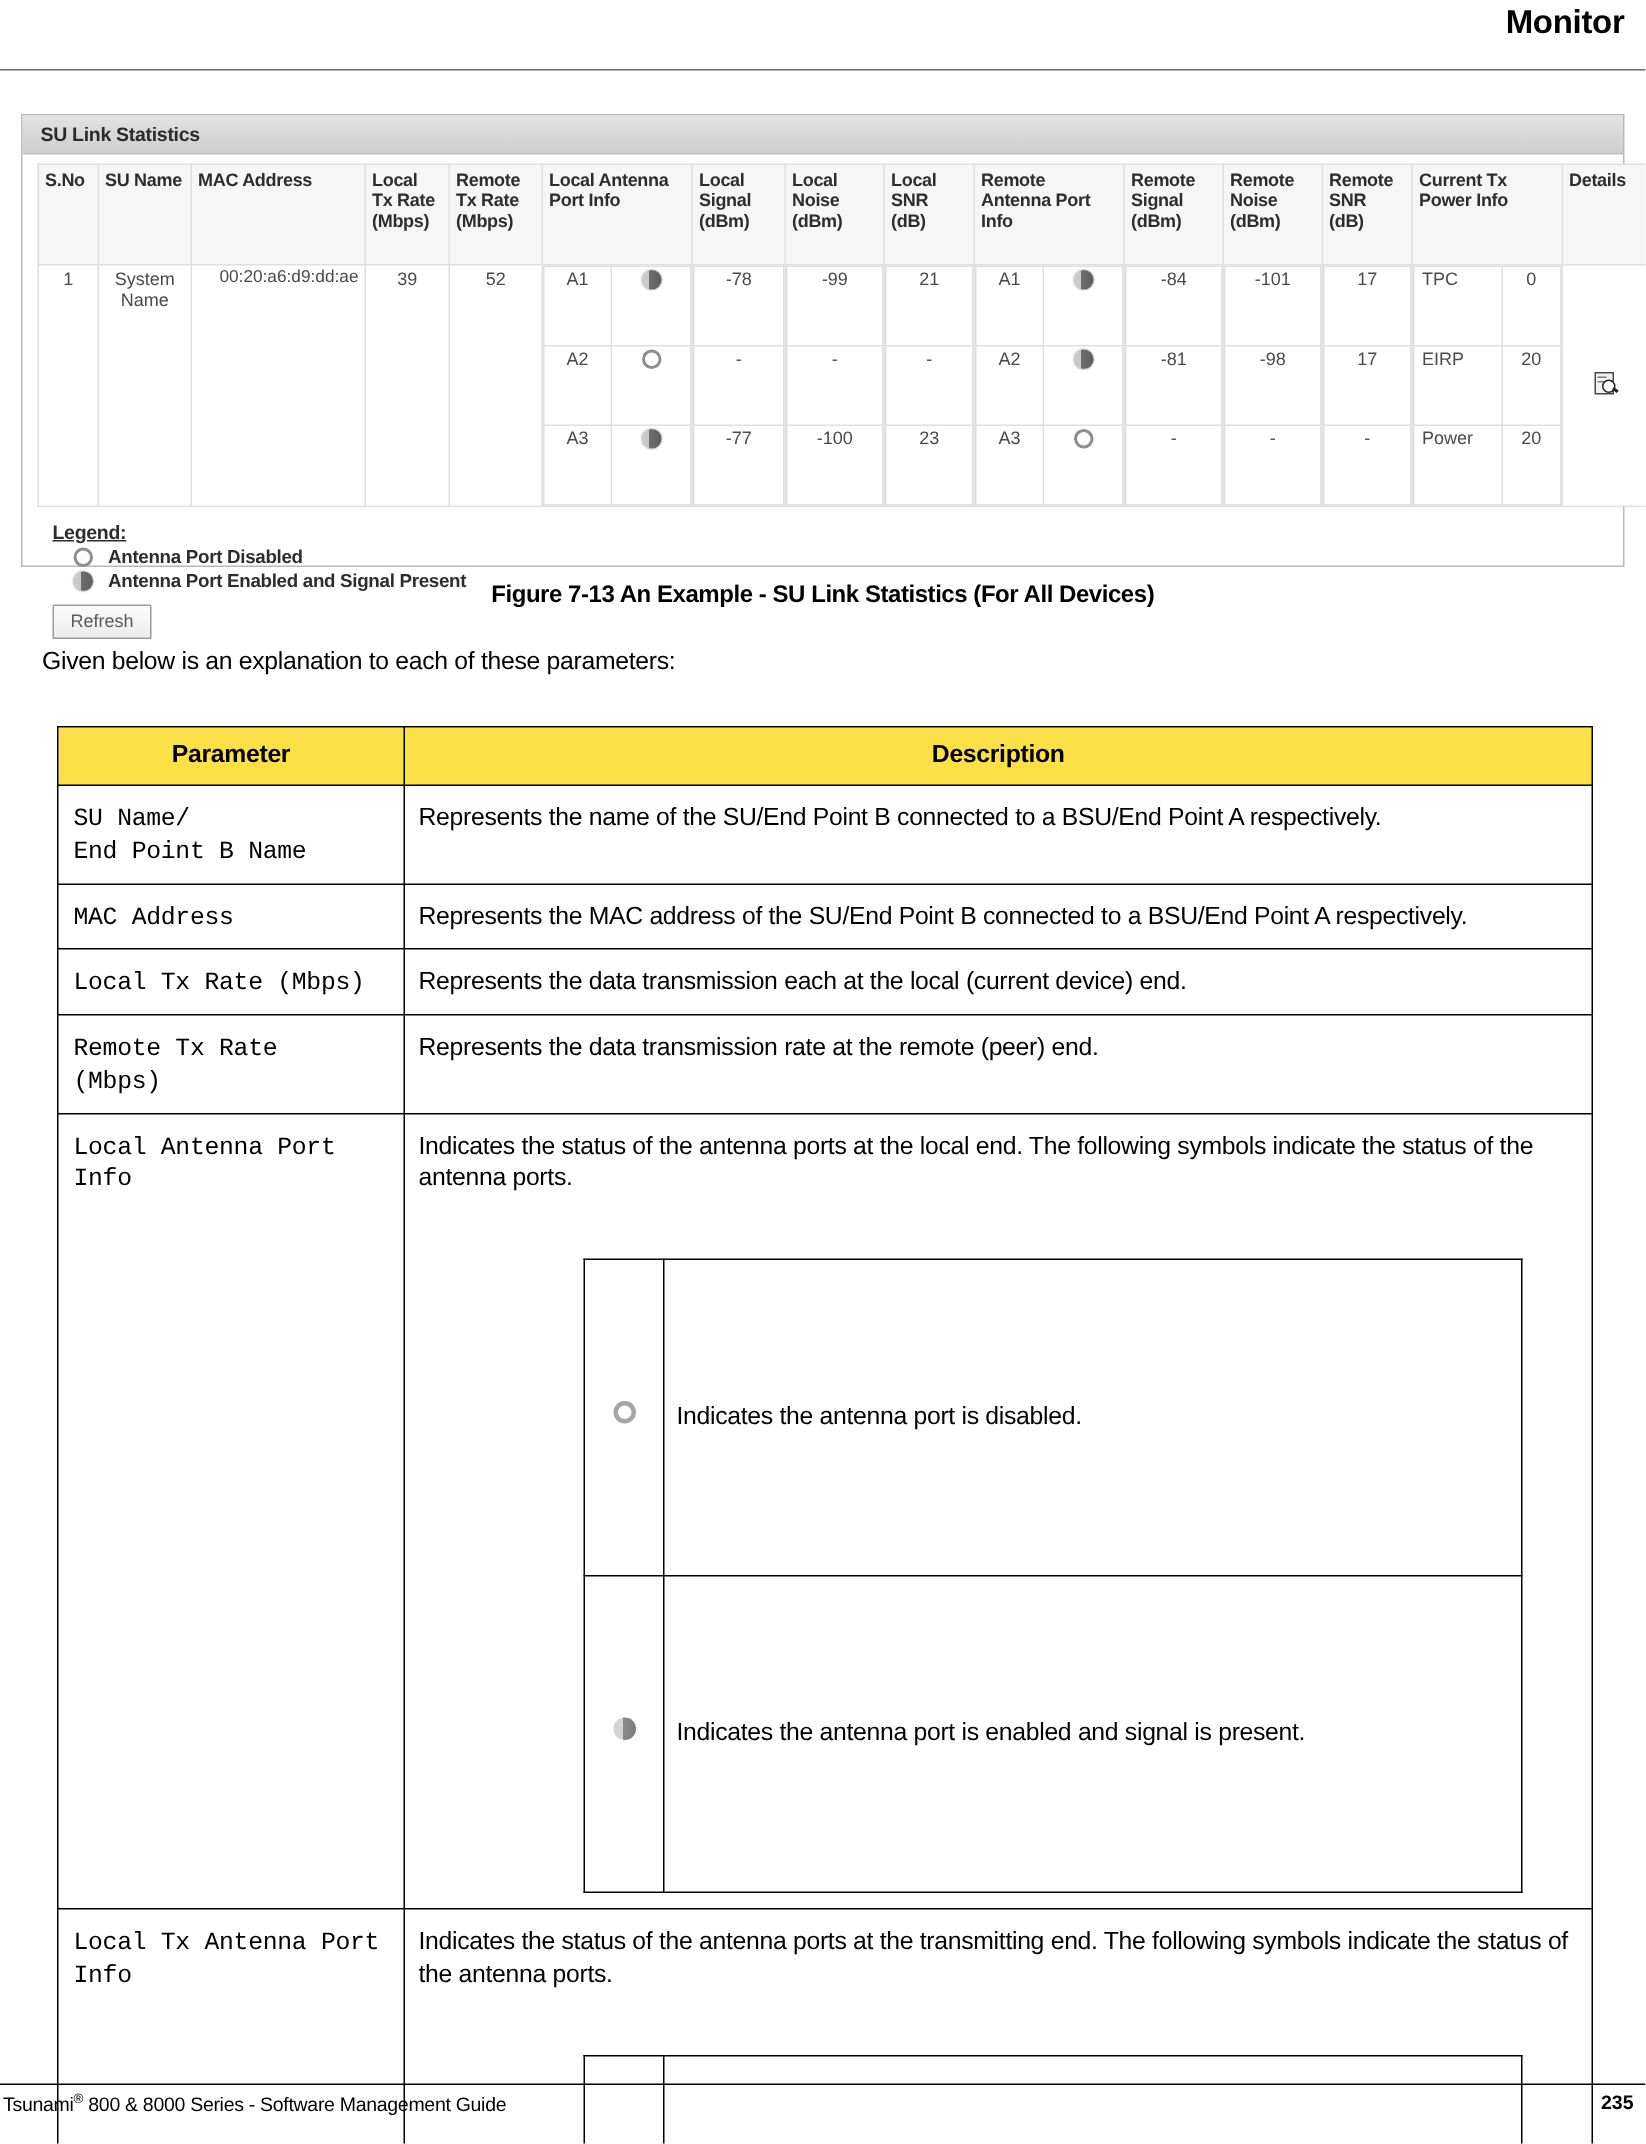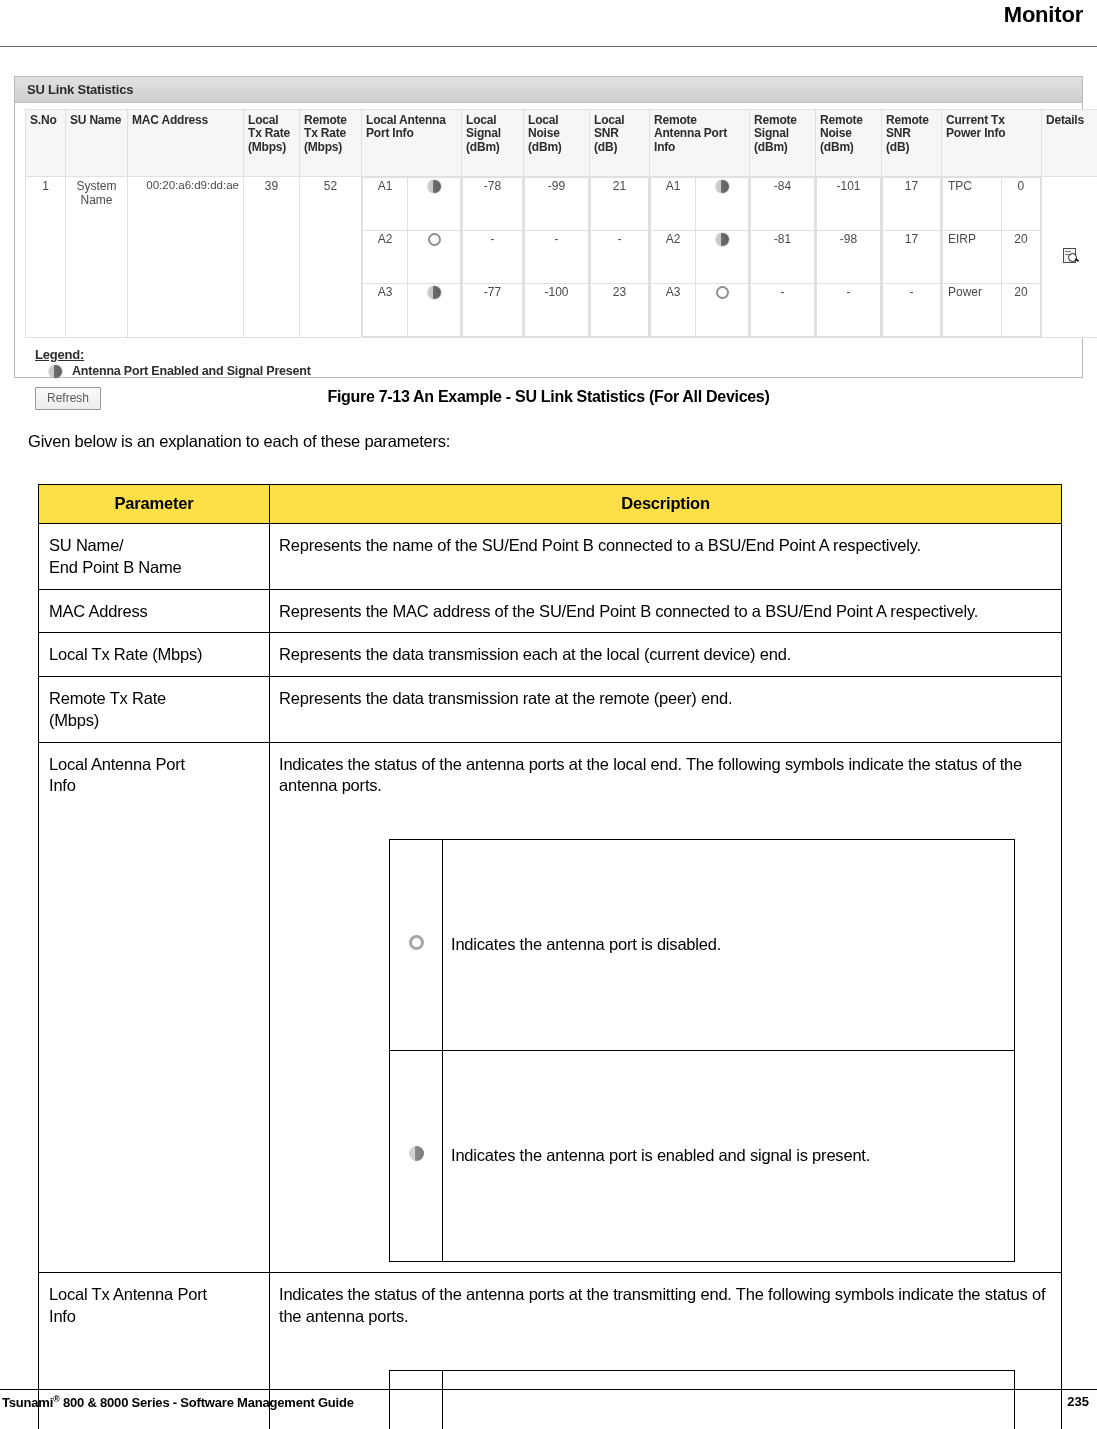--- a/index.html
+++ b/index.html
@@ -266,20 +266,21 @@
     border-bottom: 3px double #000;
     letter-spacing: -0.2px;
   }
   table.param thead th.head-param { border-right: 1px solid #000; }
   th.col-param, td.col-param { width: 222px; }
   td.col-param {
     font-size: 16.5px;
     padding: 11px 8px 10px 10px;
     line-height: 1.32;
     letter-spacing: -0.2px;
+    font-family: Liberation Mono, monospace;
   }
   td.col-desc {
     font-size: 16.5px;
     padding: 11px 10px 10px 9px;
     line-height: 1.32;
     letter-spacing: -0.2px;
   }
   .param-row-tall td { height: 196px; }
 
   
@@ -325,21 +326,21 @@
   .footer {
     position: absolute;
     left: 0; right: 0;
     top: 1394px;
     height: 30px;
   }
   .footer-left {
     position: absolute;
     left: 2px; top: 0;
     font-size: 13px;
-    font-weight: bold;
+    font-weight: normal;
     letter-spacing: -0.2px;
   }
   .footer-left sup { font-size: 9px; vertical-align: super; }
   .footer-right {
     position: absolute;
     right: 8px; top: 0;
     font-size: 13px;
     font-weight: bold;
   }
 </style>
@@ -567,20 +568,24 @@
               <span class="handle"></span>
             </span>
           </td>
         </tr>
       </tbody>
     </table>
 
     <div class="legend">
       <div class="legend-title">Legend:</div>
       <div class="legend-row">
+        <span class="port port-off"></span>
+        <span class="legend-text">Antenna Port Disabled</span>
+      </div>
+      <div class="legend-row">
         <span class="port port-on"></span>
         <span class="legend-text">Antenna Port Enabled and Signal Present</span>
       </div>
     </div>
 
     <div class="refresh-btn">Refresh</div>
   </div>
 </div>
 
 <div class="fig-caption">Figure 7-13 An Example - SU Link Statistics (For All Devices)</div>

